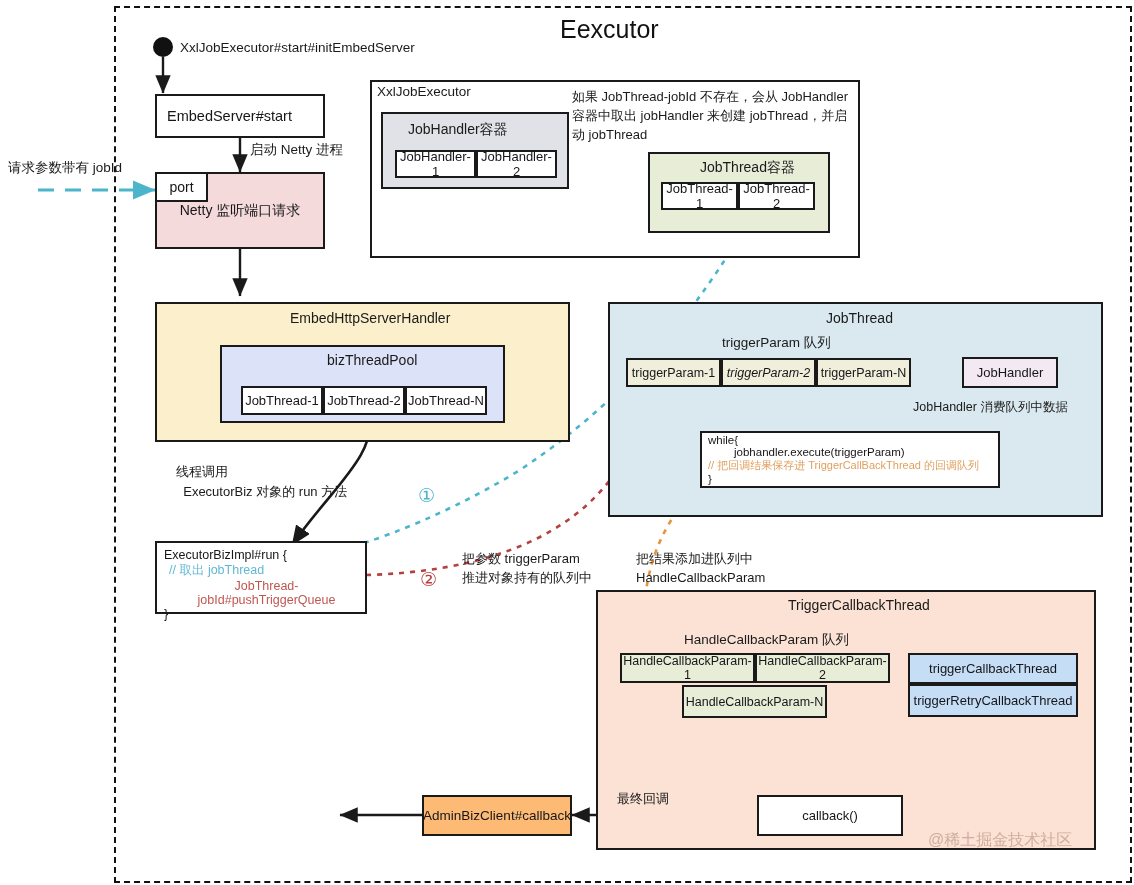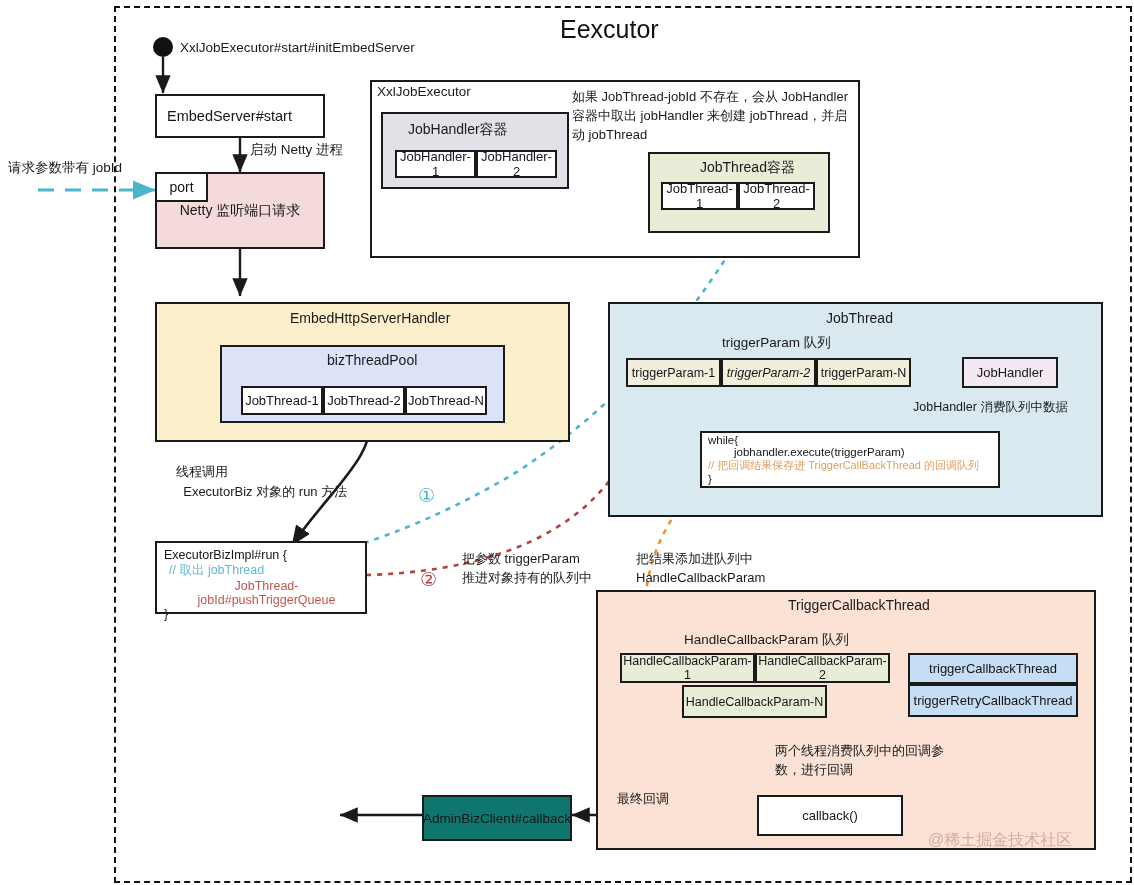--- a/index.html
+++ b/index.html
@@ -187,28 +187,26 @@
     <span>HandleCallbackParam-N</span>
   </div>
 
   <div class="box" style="left:908px;top:653px;width:170px;height:31px;background:#C5DDF5;font-size:13px;">
     <span>triggerCallbackThread</span>
   </div>
   <div class="box" style="left:908px;top:684px;width:170px;height:33px;background:#C5DDF5;font-size:13px;">
     <span>triggerRetryCallbackThread</span>
   </div>
 
-  <div class="txt" style="left:775px;top:742px;font-size:13px;line-height:1.45;">两个线程消费队列中的回调参
-数，进行回调</div>
 
   <div class="txt" style="left:617px;top:791px;font-size:13px;">最终回调</div>
 
   <div class="box" style="left:757px;top:795px;width:146px;height:41px;background:#fff;font-size:13px;">
     <span>callback()</span>
   </div>
 
-  <div class="box" style="left:422px;top:795px;width:150px;height:46px;background:#0f766e;font-size:13.5px;">
+  <div class="box" style="left:422px;top:795px;width:150px;height:41px;background:#fdba74;font-size:13.5px;">
     <span>AdminBizClient#callback</span>
   </div>
 
   <div class="txt" style="left:928px;top:830px;font-size:16px;color:#C9A593;opacity:.85;">@稀土掘金技术社区</div>
 
 </div>
 
 </body></html>

